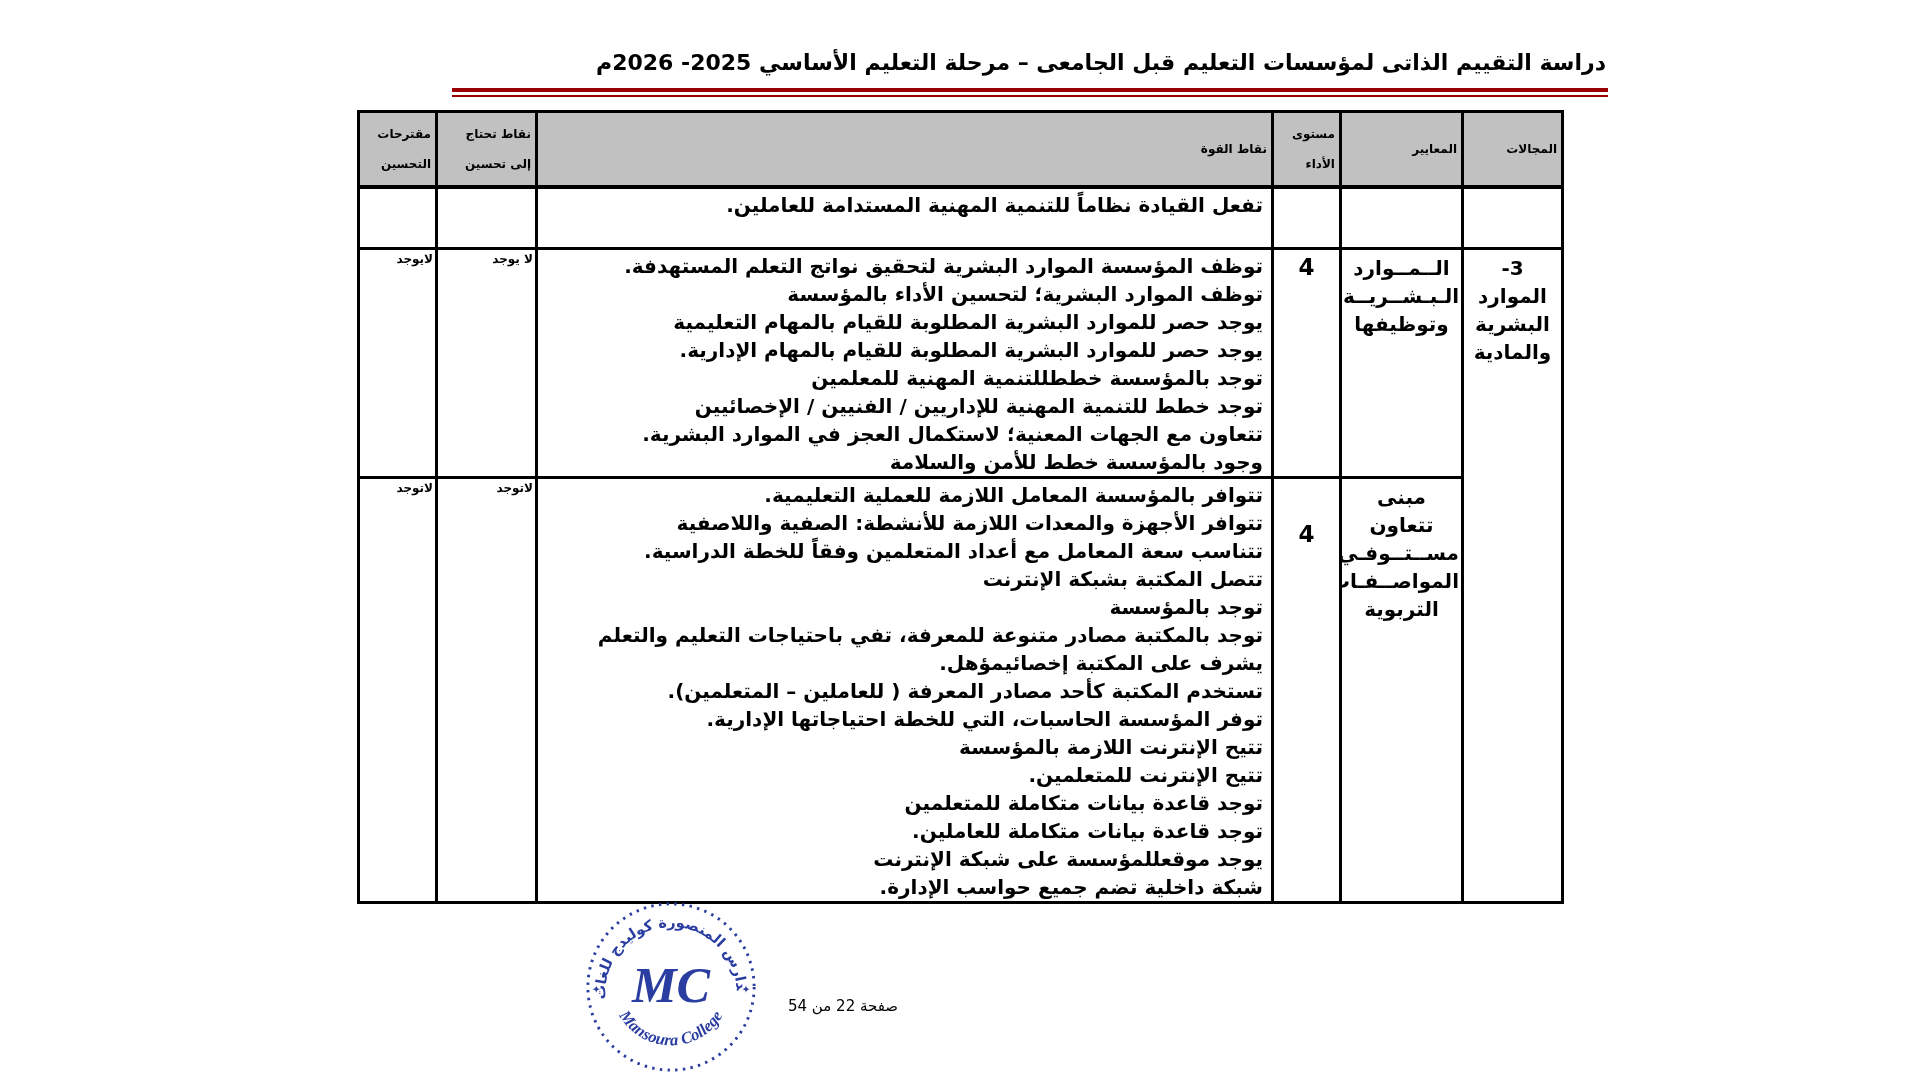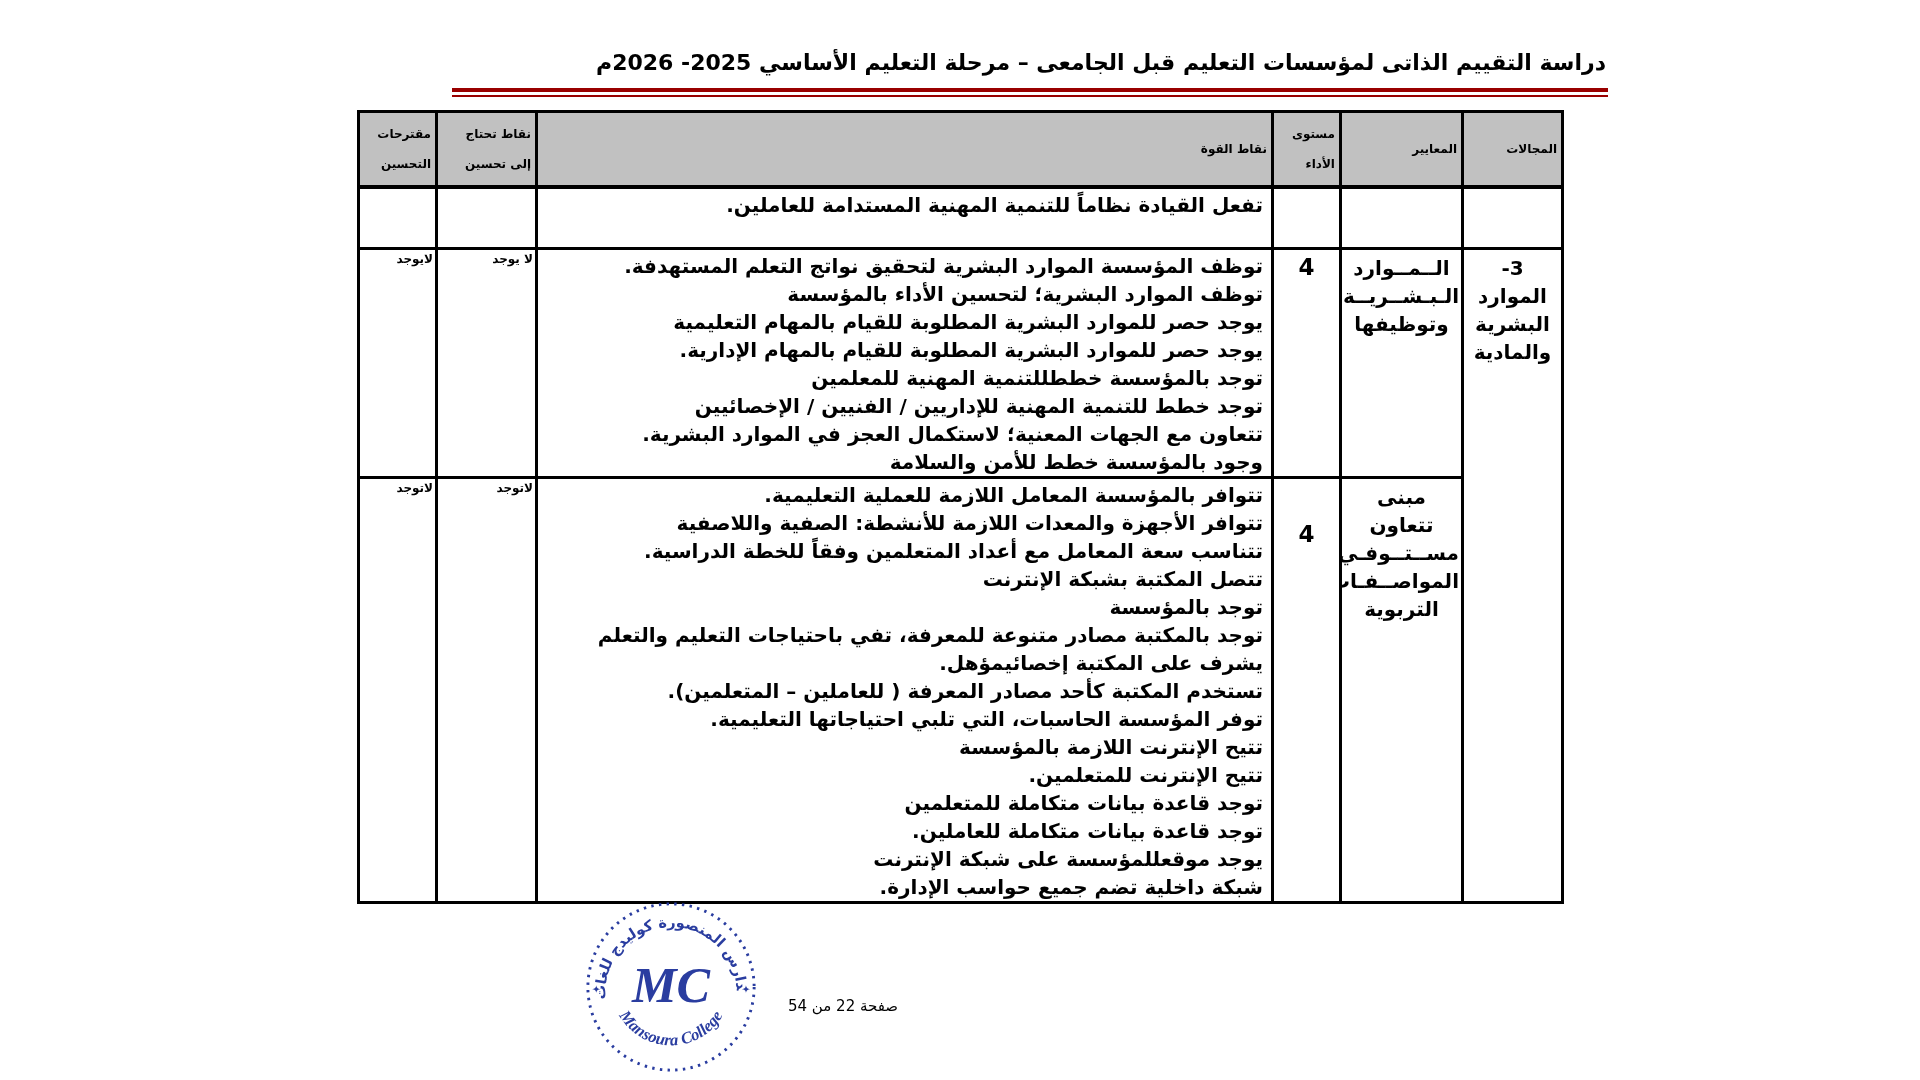--- a/index.html
+++ b/index.html
@@ -123,21 +123,21 @@
         <td class="c-perf perf-r3">4</td>
         <td class="c-strength">
             <div>تتوافر بالمؤسسة المعامل اللازمة للعملية التعليمية.</div>
             <div>تتوافر الأجهزة والمعدات اللازمة للأنشطة: الصفية واللاصفية</div>
             <div>تتناسب سعة المعامل مع  أعداد المتعلمين وفقاً للخطة الدراسية.</div>
             <div>تتصل المكتبة بشبكة الإنترنت</div>
             <div>توجد بالمؤسسة</div>
             <div>توجد بالمكتبة مصادر متنوعة للمعرفة، تفي باحتياجات التعليم والتعلم</div>
             <div>يشرف على المكتبة إخصائيمؤهل.</div>
             <div>تستخدم المكتبة كأحد مصادر المعرفة ( للعاملين – المتعلمين).</div>
-            <div>توفر المؤسسة الحاسبات، التي تلبي احتياجاتها التعليمية.</div>
+            <div>توفر المؤسسة الحاسبات، التي للخطة احتياجاتها الإدارية.</div>
             <div>تتيح الإنترنت اللازمة بالمؤسسة</div>
             <div>تتيح الإنترنت للمتعلمين.</div>
             <div>توجد قاعدة بيانات متكاملة للمتعلمين</div>
             <div>توجد قاعدة بيانات متكاملة للعاملين.</div>
             <div>يوجد موقعللمؤسسة على شبكة الإنترنت</div>
             <div>شبكة داخلية تضم جميع حواسب الإدارة.</div>
           </td>
         <td class="c-needs">لاتوجد</td>
         <td class="c-sugg">لاتوجد</td>
       </tr>

